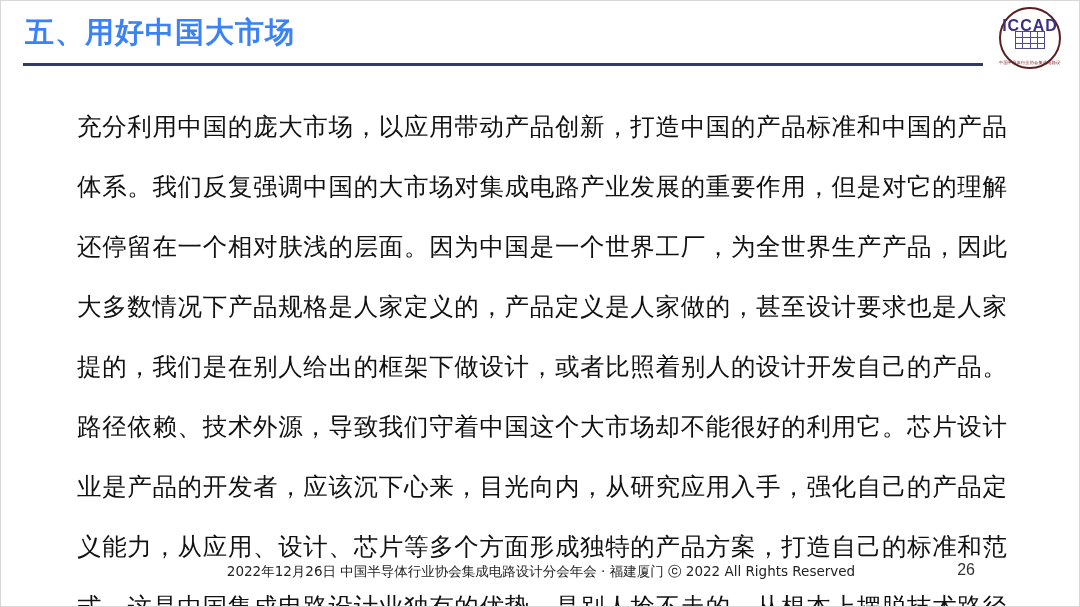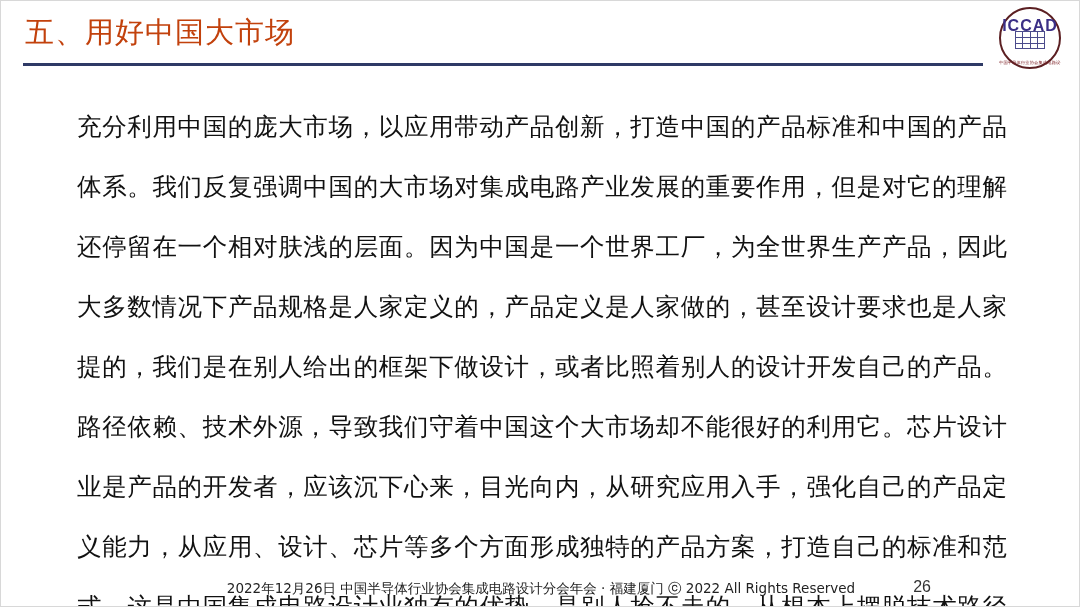--- a/index.html
+++ b/index.html
@@ -30,22 +30,22 @@
     left: 0;
     top: 0;
     width: 1080px;
     height: 70px;
   }
   .slide-title {
     position: absolute;
     left: 24px;
     top: 12px;
     font-size: 29px;
-    font-weight: normal;
-    color: #c2410c;
+    font-weight: bold;
+    color: #3b82f6;
     letter-spacing: 1px;
     white-space: nowrap;
     font-family: "DejaVu Sans", "Liberation Sans", sans-serif;
   }
   .title-rule {
     position: absolute;
     left: 22px;
     top: 62px;
     width: 960px;
     height: 3px;
@@ -131,23 +131,24 @@
     color: #111111;
     text-align: justify;
     text-justify: inter-ideograph;
     font-family: "DejaVu Sans", "Liberation Sans", sans-serif;
   }
 
   
   .footer {
     position: absolute;
     left: 0;
-    bottom: 4px;
+    bottom: 21px;
     width: 956px;
     height: 22px;
+    padding-left: 44px;
   }
   .footer-text {
     position: absolute;
     left: 0;
     top: 0;
     width: 1080px;
     text-align: center;
     font-size: 13.5px;
     color: #222222;
     font-family: "DejaVu Sans", "Liberation Sans", sans-serif;

